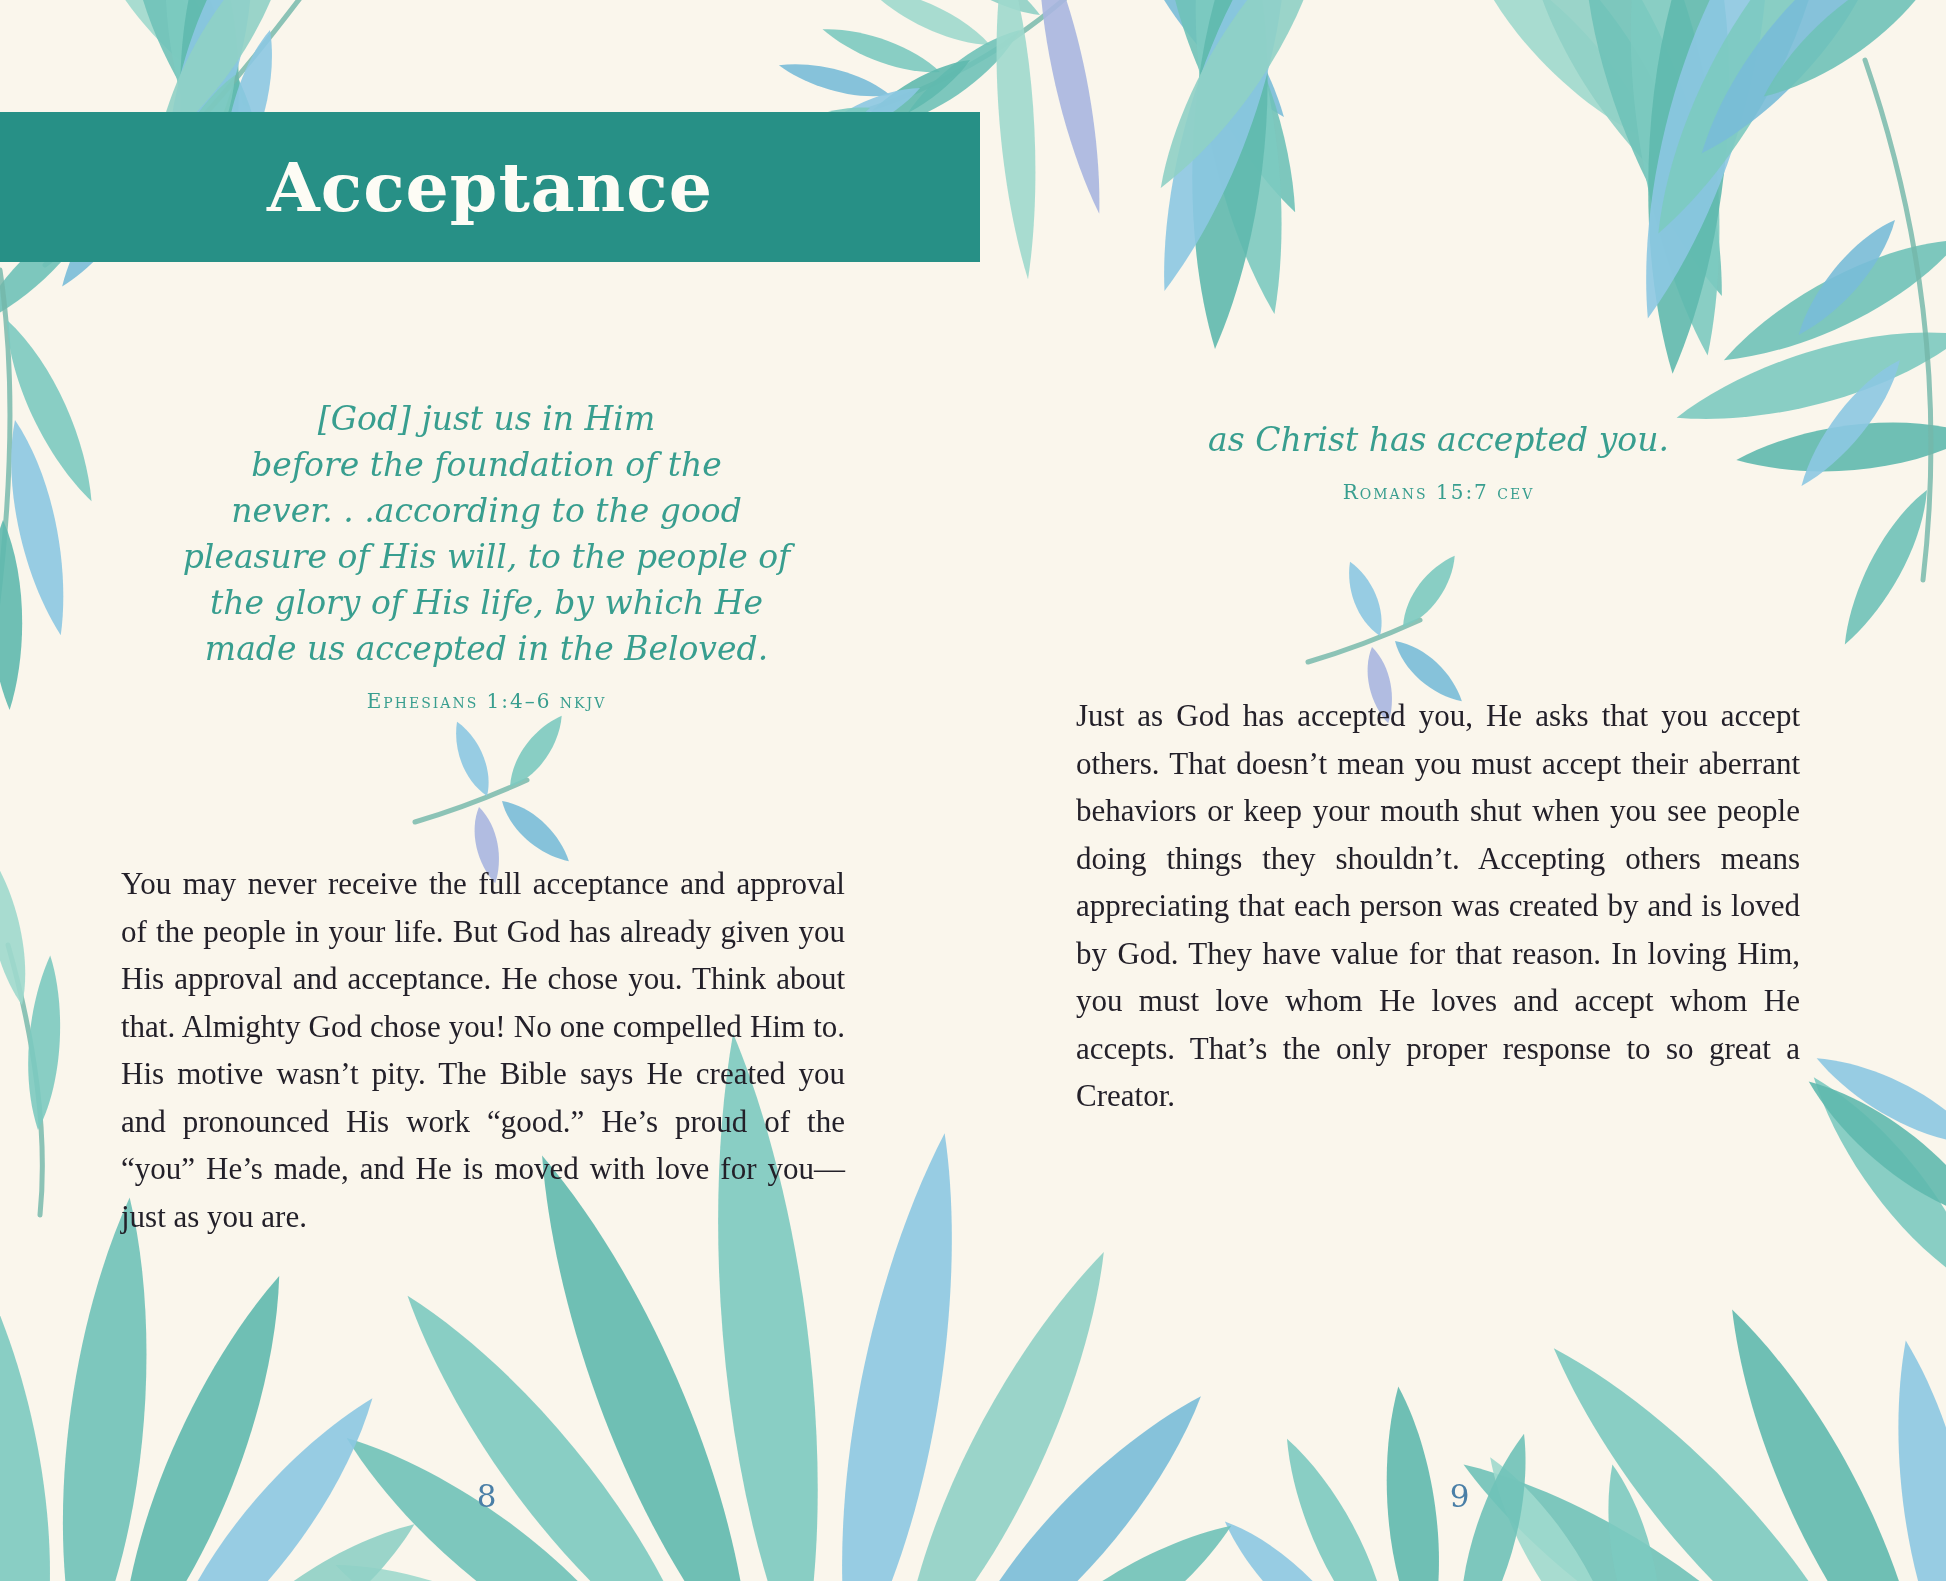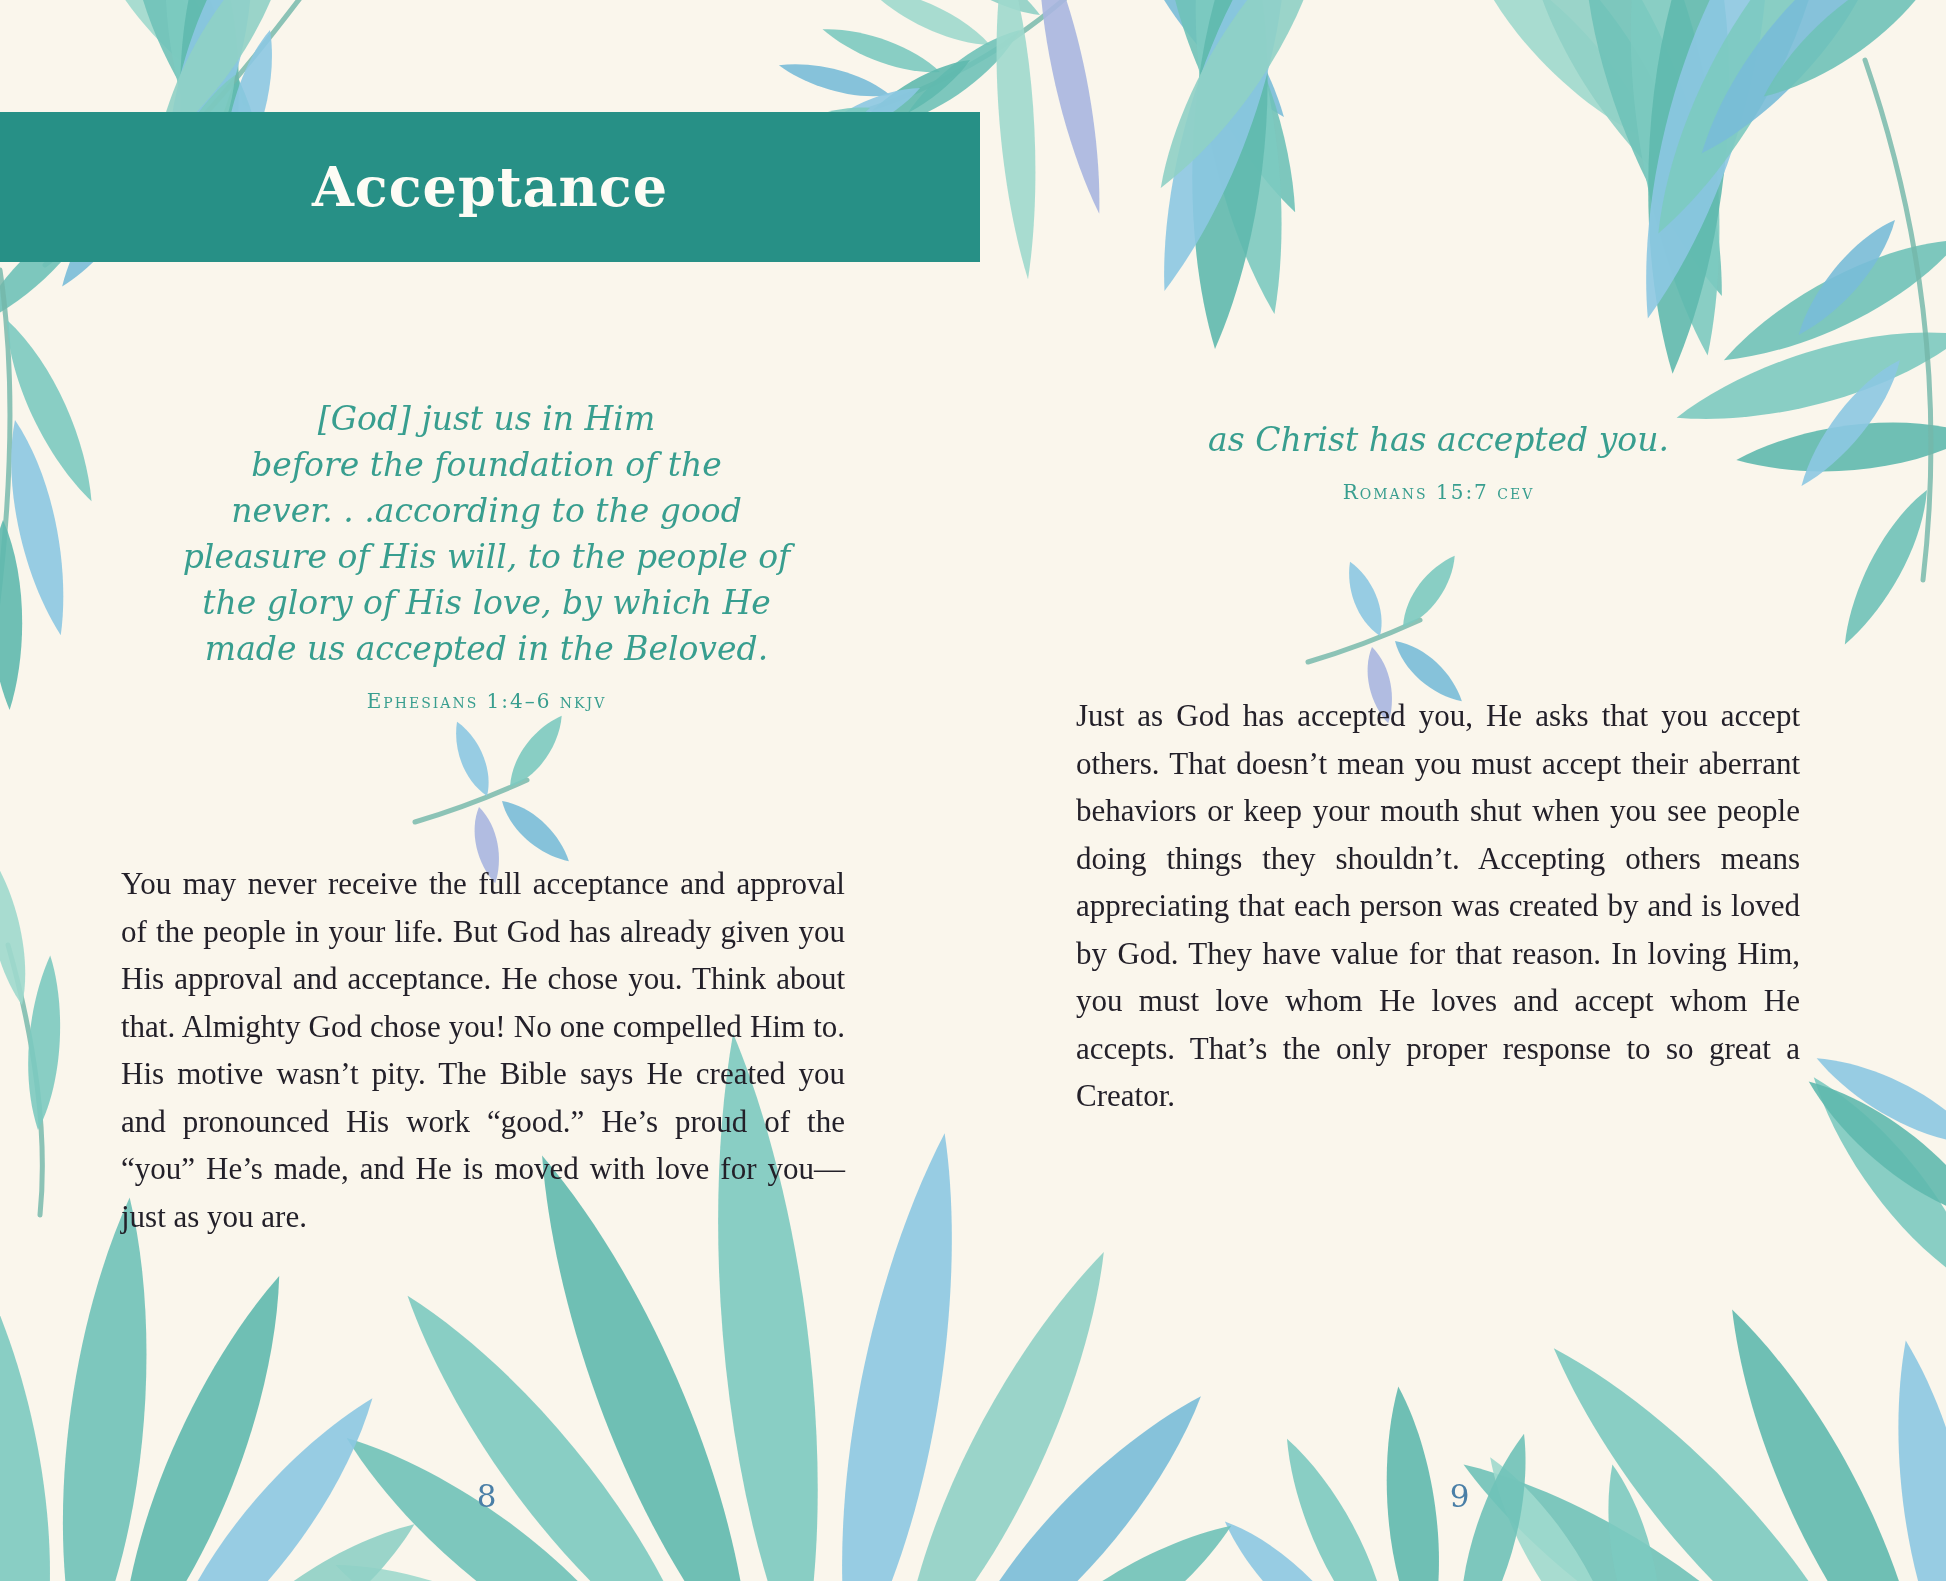--- a/index.html
+++ b/index.html
@@ -10,21 +10,21 @@
     --c-background:#faf6ec;
   }
   *{margin:0;padding:0;box-sizing:border-box;}
   html,body{width:1946px;height:1581px;}
   body{font-family:"Liberation Serif",serif;background:var(--c-background);}
   .spread{position:relative;width:1946px;height:1581px;background:var(--c-background);overflow:hidden;}
   #leafdeco{position:absolute;left:0;top:0;z-index:1;pointer-events:none;}
   .content{position:absolute;left:0;top:0;width:100%;height:100%;z-index:2;}
   .banner{position:absolute;left:0;top:112px;width:980px;height:150px;background:var(--c-banner);}
   .banner .title{display:block;width:100%;line-height:150px;text-align:center;
-    font-family:"DejaVu Serif",serif;font-weight:bold;font-size:54px;color:#fdfcf5;letter-spacing:1px;}
+    font-family:"DejaVu Serif",serif;font-weight:bold;font-size:68px;color:#fdfcf5;letter-spacing:1px;}
   .scripture{position:absolute;text-align:center;color:var(--c-accent_text);
     font-family:"DejaVu Serif",serif;font-style:italic;font-size:33px;line-height:46px;}
   .scripture.left{left:0;top:396px;width:973px;}
   .scripture.right{left:952px;top:417px;width:973px;}
   .scripture .ref{display:block;margin-top:6px;font-style:normal;font-size:20px;
     font-variant:small-caps;letter-spacing:0.10em;line-height:46px;}
   .bodytext{position:absolute;width:724px;font-size:31px;line-height:47.5px;
     color:var(--c-body_text);text-align:justify;}
   .bodytext.left{left:121px;top:860px;}
   .bodytext.right{left:1076px;top:692px;}
@@ -159,21 +159,21 @@
 
     <div class="banner">
       <span class="title">Acceptance</span>
     </div>
 
     <div class="scripture left">
       <div>[God] just us in Him</div>
       <div>before the foundation of the</div>
       <div>never. . .according to the good</div>
       <div>pleasure of His will, to the people of</div>
-      <div>the glory of His love, by which He</div>
+      <div>the glory of His life, by which He</div>
       <div>made us accepted in the Beloved.</div>
       <span class="ref">Ephesians 1:4–6 nkjv</span>
     </div>
 
     <svg class="sprig sprig-left" style="left:402px;top:702px;" width="180" height="170" viewBox="-75 -90 180 170" aria-label="leaf-sprig">
         <g transform="translate(0,0)">
           <path d="M-62 30 C -28 20, 6 8, 50 -12" fill="none" stroke="#74b7aa" stroke-width="5" stroke-linecap="round" opacity="0.82"></path>
           <path d="M0 0 C 16.2 -22.4, 14.5 -57.6, 0 -80 C -13.6 -57.6, -16.1 -24, 0 0 Z" transform="translate(10,4) rotate(-22)" fill="#8cc8e2" fill-opacity="0.9"></path>
           <path d="M0 0 C 17.1 -24.6, 15.3 -63.4, 0 -88 C -14.4 -63.4, -17.1 -26.4, 0 0 Z" transform="translate(33,-5) rotate(36)" fill="#7ccac0" fill-opacity="0.9"></path>
           <path d="M0 0 C 17.1 -25.2, 15.3 -64.8, 0 -90 C -14.4 -64.8, -17.1 -27, 0 0 Z" transform="translate(25,9) rotate(132)" fill="#79bcd8" fill-opacity="0.9"></path>

